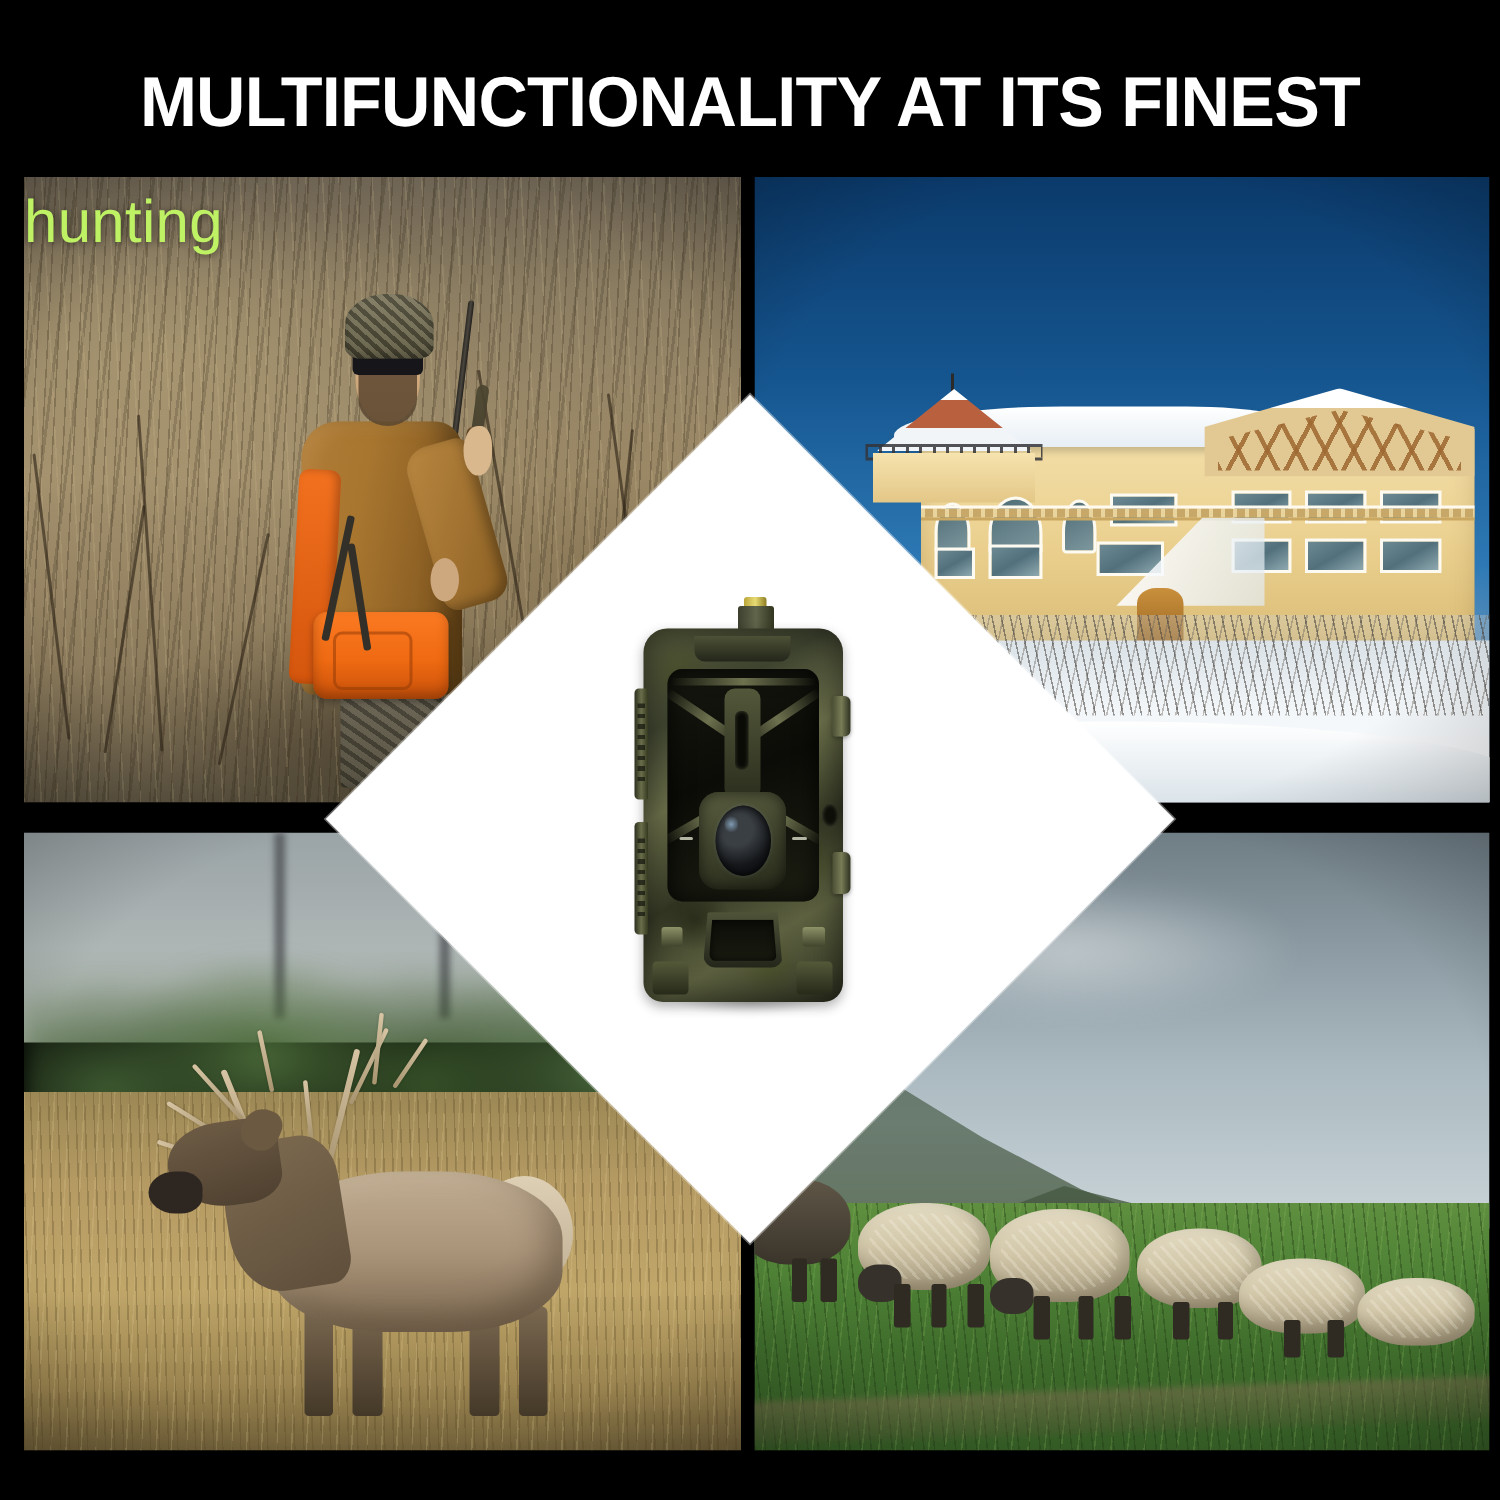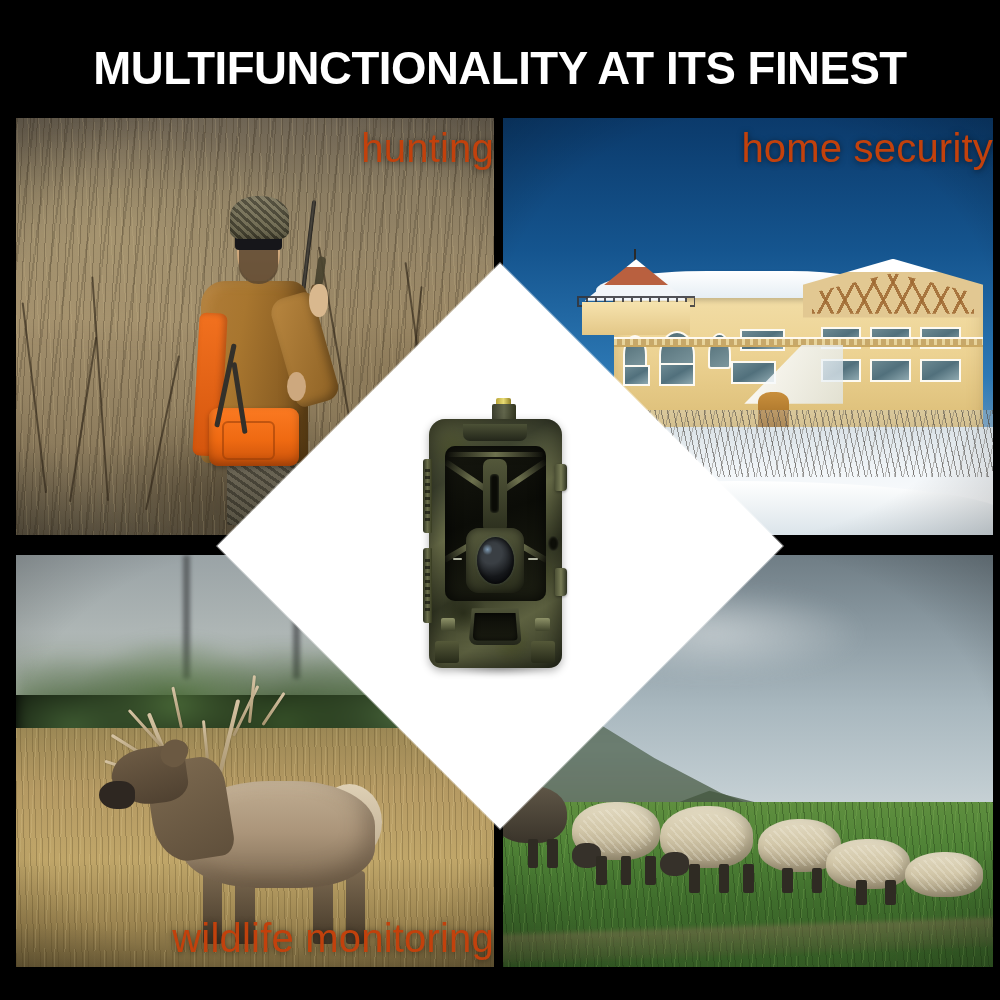--- a/index.html
+++ b/index.html
@@ -50,22 +50,22 @@
   .vignette {
     position:absolute; inset:0;
     pointer-events:none;
     background:
       radial-gradient(120% 120% at 50% 50%, rgba(0,0,0,0) 42%, rgba(0,0,0,.35) 74%, rgba(0,0,0,.78) 100%);
   }
 
   .quad-label {
     position:absolute;
     left:0; width:100%;
-    text-align:right;
-    color:#c2410c;
+    text-align:left;
+    color:#bef264;
     font-size:40px;
     font-weight:400;
     letter-spacing:0.2px;
     text-shadow:0 1px 6px rgba(0,0,0,.55);
     z-index:6;
     font-family:"Liberation Sans", sans-serif;
   }
   .label-top    { top:8px; }
   .label-bottom { bottom:6px; }
 
@@ -625,21 +625,20 @@
         <div class="b-stairs"></div>
         <div class="b-door"></div>
       </div>
 
       <div class="snow-ground"></div>
       <div class="snow-bush"></div>
       <div class="snow-drift"></div>
 
       <div class="vignette"></div>
     </div>
-    <div class="quad-label label-top">home security</div>
   </div>
 
   <div class="quad" id="quad-wildlife">
     <div class="scene">
       <div class="wl-sky"></div>
       <div class="wl-pole" style="left:35%;"></div>
       <div class="wl-pole" style="left:58%;"></div>
       <div class="wl-trees"></div>
       <div class="wl-meadow"></div>
 
@@ -665,21 +664,20 @@
         <div class="e-rump"></div>
         <div class="e-body"></div>
         <div class="e-neck"></div>
         <div class="e-head"></div>
         <div class="e-ear"></div>
         <div class="e-muzzle"></div>
       </div>
 
       <div class="vignette"></div>
     </div>
-    <div class="quad-label label-bottom">wildlife monitoring</div>
   </div>
 
   <div class="quad" id="quad-farm">
     <div class="scene">
       <div class="fm-sky"></div>
       <div class="fm-cloud"></div>
       <div class="fm-mountain"></div>
       <div class="fm-mountain2"></div>
       <div class="fm-grass"></div>
       <div class="fm-path"></div>

